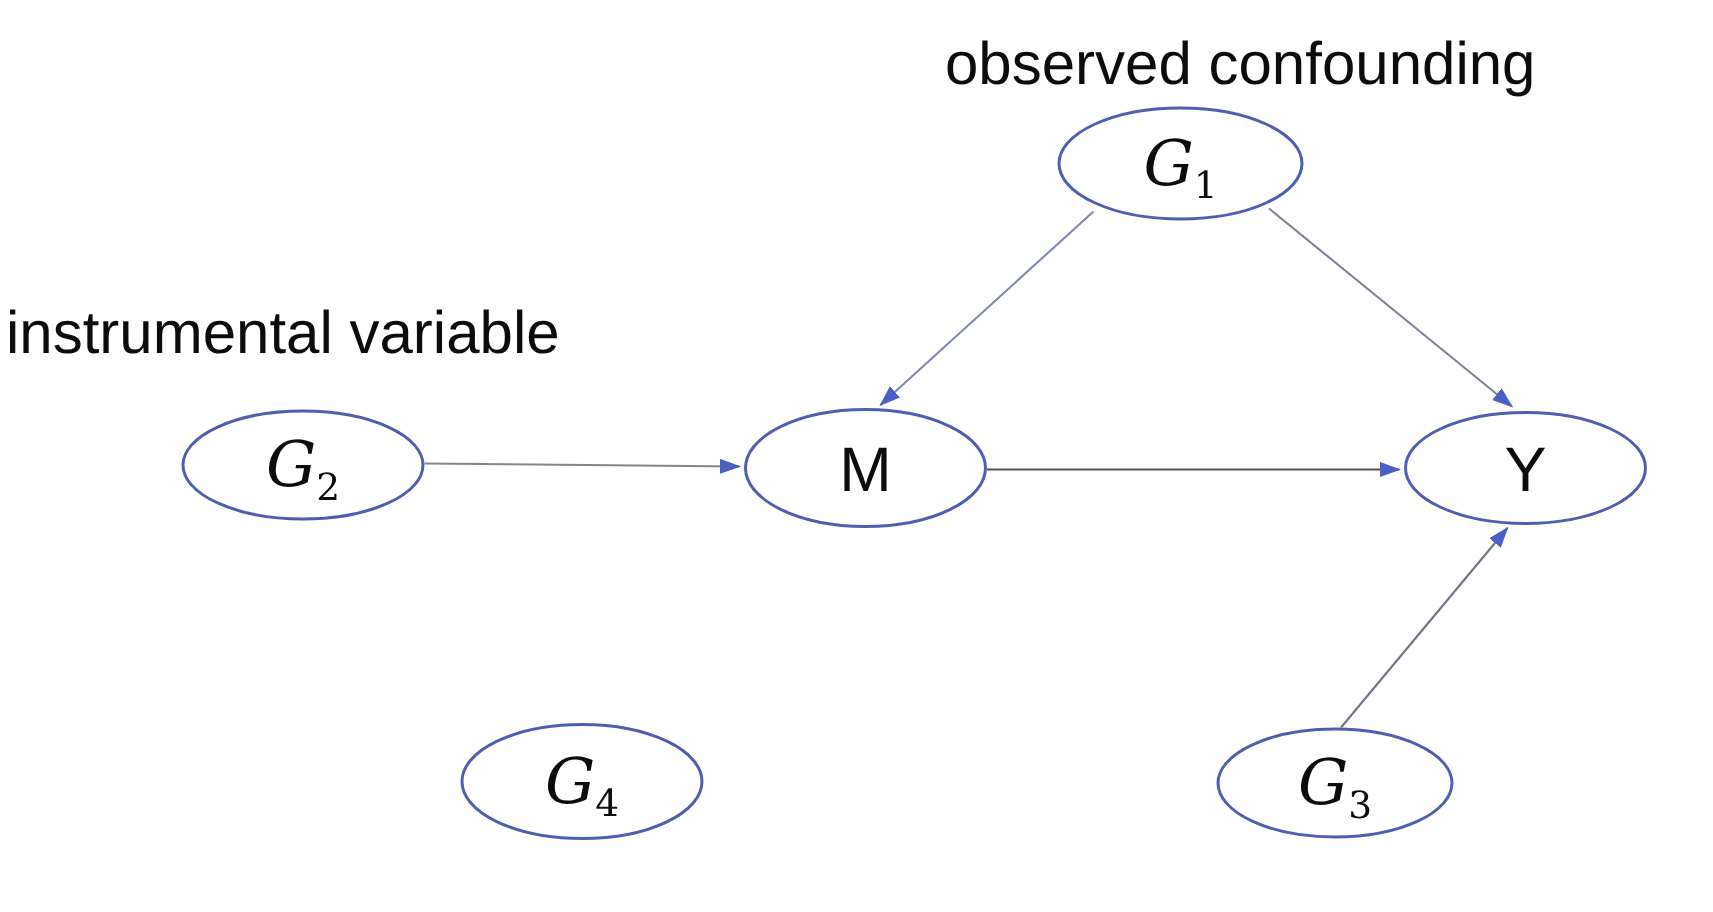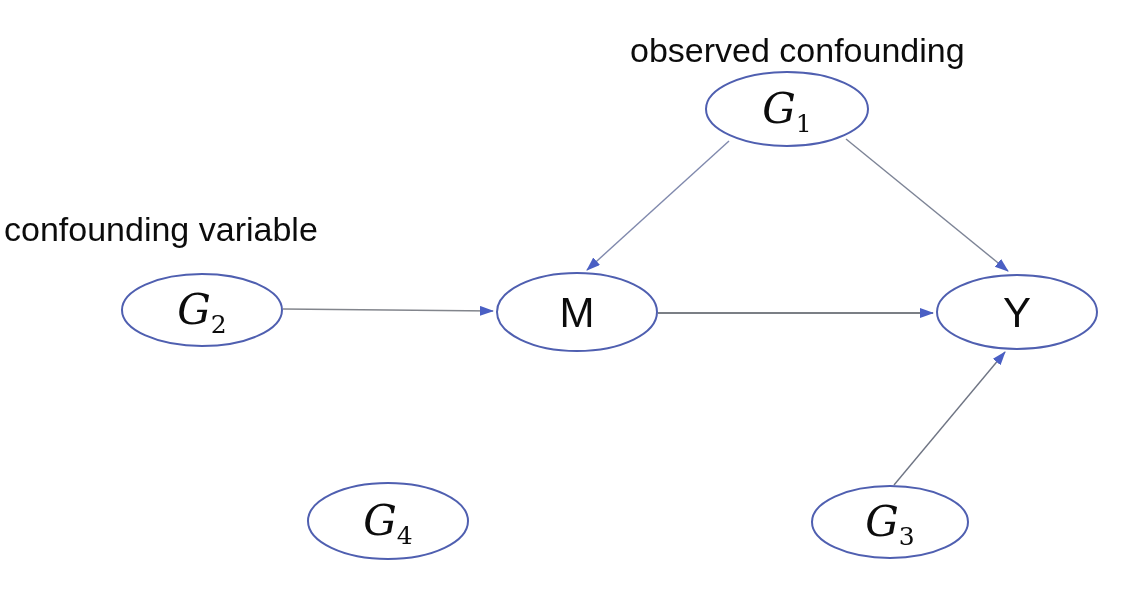--- a/index.html
+++ b/index.html
@@ -11,25 +11,24 @@
   .canvas {
     position: relative;
     width: 1142px;
     height: 608px;
     background: #ffffff;
     overflow: hidden;
   }
   .annotation {
     position: absolute;
     color: #101010;
-    font-size: 34px;
+    font-size: 40px;
     line-height: 1.05;
     white-space: nowrap;
     font-family: "Liberation Sans", sans-serif;
-    margin-top: 11px;
   }
   svg.diagram {
     position: absolute;
     left: 0;
     top: 0;
     width: 1142px;
     height: 608px;
   }
   .node-ellipse {
     stroke-width: 2px;
@@ -57,21 +56,21 @@
     fill: none;
   }
 </style>
 </head>
 <body>
 
 <div class="canvas">
 
   <div class="annotation" style="left: 630px; top: 22px; color: rgb(12, 12, 12);">observed confounding</div>
 
-  <div class="annotation" style="left: 4px; top: 201px; color: rgb(12, 12, 12);">confounding variable</div>
+  <div class="annotation" style="left: 4px; top: 201px; color: rgb(12, 12, 12);">instrumental variable</div>
 
   <svg class="diagram" viewBox="0 0 1142 608">
     <defs>
       <marker id="arrowhead" markerUnits="userSpaceOnUse" markerWidth="15" markerHeight="11" refX="13" refY="5" orient="auto">
         <path d="M0,0 L14,5 L0,10 Z" fill="#4a5fc4"></path>
       </marker>
     </defs>
     <g id="edges-layer">
         <line x1="729" y1="141" x2="587" y2="270" stroke="#8089ad" class="edge-line" marker-end="url(#arrowhead)"></line>
         <line x1="846" y1="139" x2="1008" y2="271" stroke="#7d8496" class="edge-line" marker-end="url(#arrowhead)"></line>

